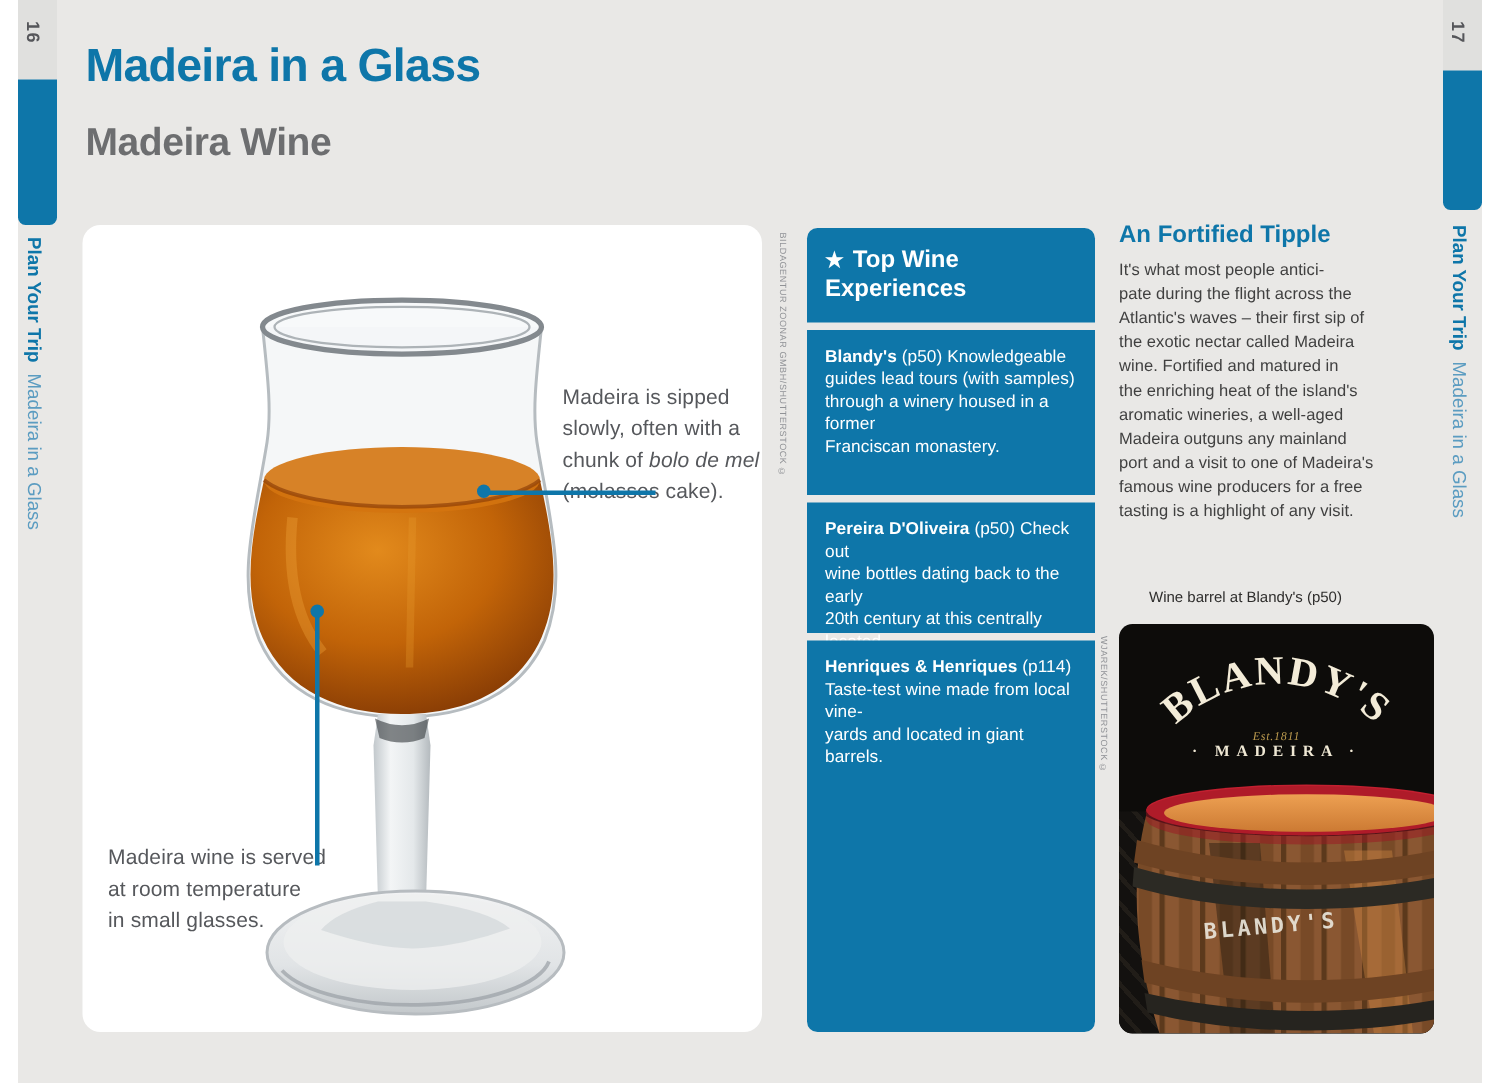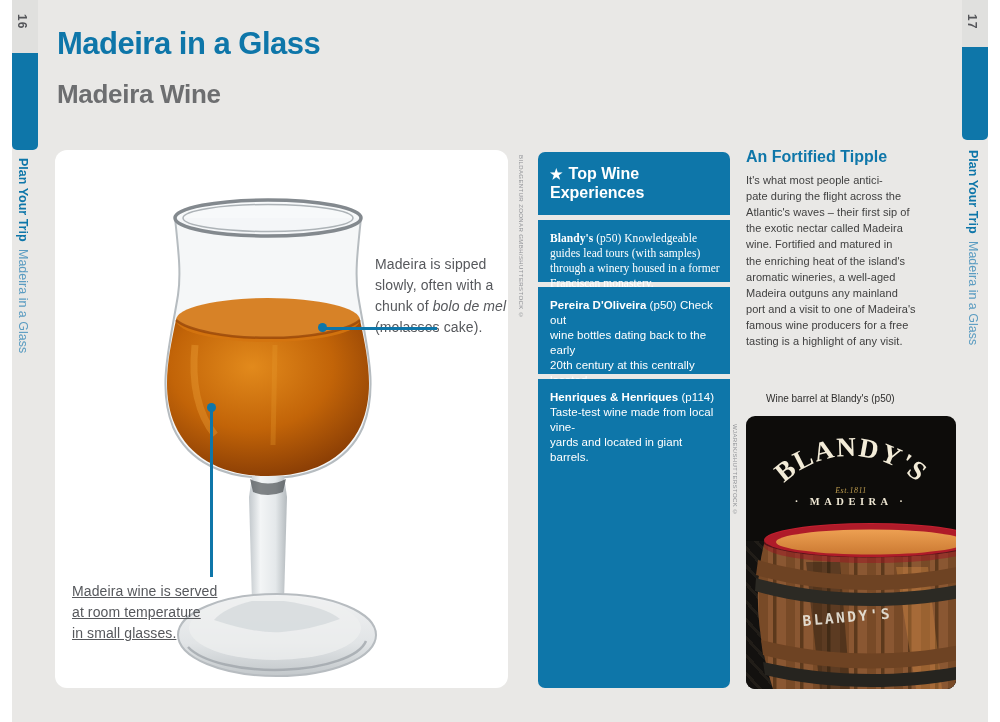--- a/index.html
+++ b/index.html
@@ -40,21 +40,21 @@
 
   
   .photo-panel{
     left:55px;top:150px;width:453px;height:538px;background:#ffffff;border-radius:12px;
   }
   .glass-svg{left:100px;top:45px;width:230px;height:490px;}
   .annotation{
     font-size:14px;line-height:1.5;color:#56585c;white-space:pre-line;letter-spacing:0.1px;
   }
   .ann-1{left:320px;top:104px;width:140px;}
-  .ann-2{left:17px;top:431px;width:180px;text-decoration:underline;}
+  .ann-2{left:17px;top:411px;width:180px;}
   .leader{background:var(--accent);}
   .leader-1{left:267px;top:177px;width:115px;height:2.5px;}
   .leader-2{left:155px;top:257px;width:2.5px;height:170px;}
   .leader-dot{width:9px;height:9px;border-radius:50%;background:var(--accent);}
   .dot-1{left:263px;top:173px;}
   .dot-2{left:152px;top:253px;}
 
   .photo-credit{
     writing-mode:vertical-rl;font-size:6px;color:#909296;letter-spacing:0.4px;
   }
@@ -68,21 +68,21 @@
   }
   .exp-section{background:var(--accent);color:#ffffff;box-sizing:border-box;}
   .exp-header{
     height:63px;border-radius:7px 7px 0 0;padding:13px 2px 0 12px;
     font-size:16px;font-weight:700;line-height:1.18;white-space:pre-line;
   }
   .exp-header .star{font-size:14px;margin-right:6px;}
   .exp-item{
     padding:11px 10px 0 12px;font-size:11.5px;line-height:1.3;white-space:pre-line;letter-spacing:0.05px;
   }
-  .exp-item-1{height:62px;font-family:Liberation Serif, serif;}
+  .exp-item-1{height:110px;}
   .exp-item-2{height:87px;}
   .exp-item-3{flex:1;border-radius:0 0 7px 7px;}
 
   
   .article-heading{left:746px;top:148px;font-size:16px;font-weight:700;color:var(--accent);}
   .article-body{
     left:746px;top:172px;width:215px;font-size:11px;line-height:1.465;color:#404040;
     white-space:pre-line;letter-spacing:0.05px;
   }
   .barrel-caption{left:746px;top:393px;font-size:10px;color:#2e2d2c;margin-left:20px;}

